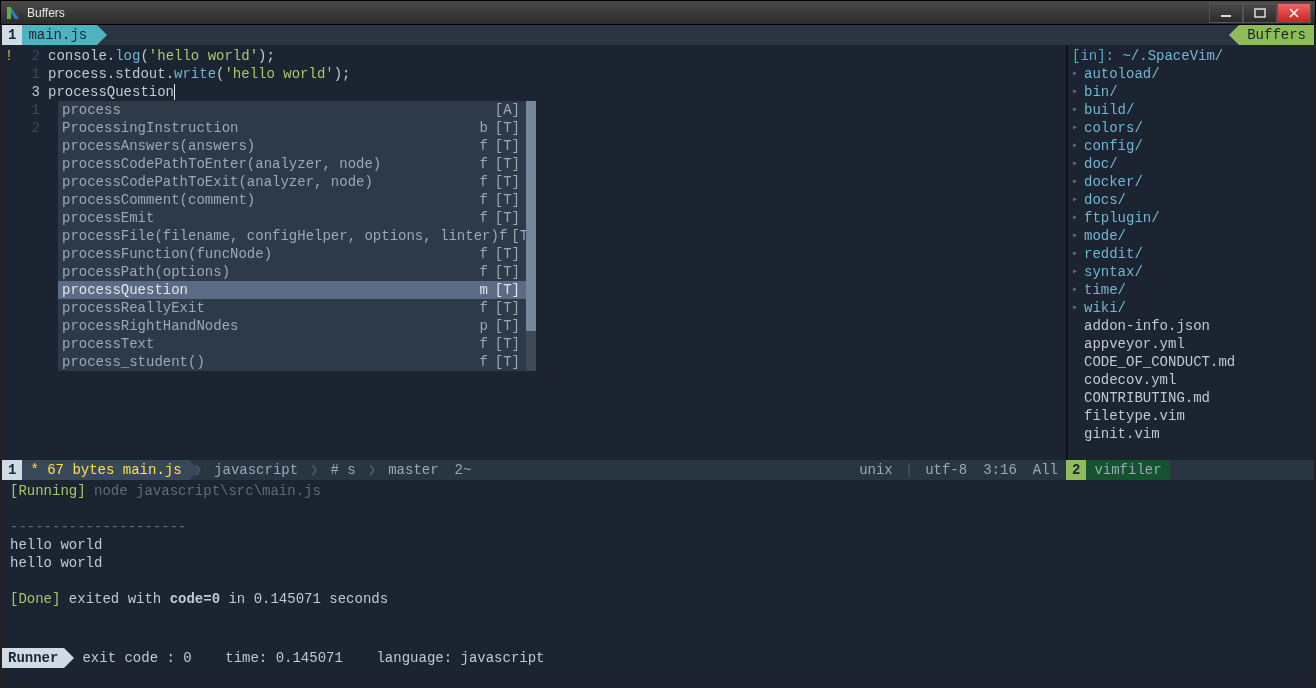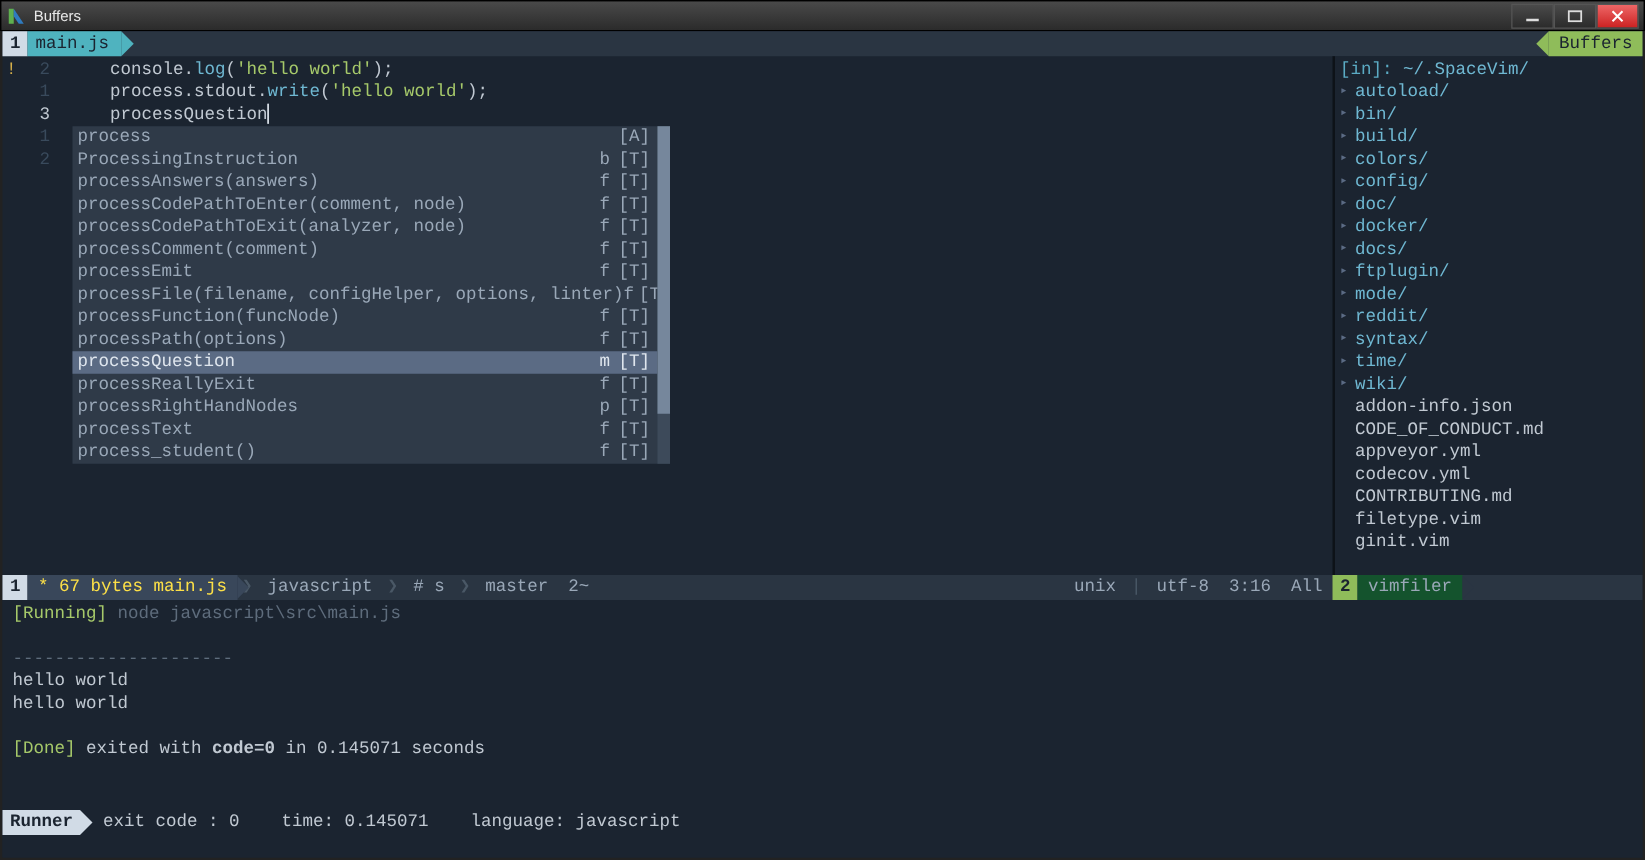--- a/index.html
+++ b/index.html
@@ -28,21 +28,21 @@
 .buffers-label::before { content: ''; position: absolute; left: -10px; top: 0; border-right: 10px solid #8fbc5a; border-top: 10px solid transparent; border-bottom: 10px solid transparent; }
 
 
 .mainrow { display: flex; flex: 1; min-height: 0; }
 .editor { flex: 1; display: flex; flex-direction: column; position: relative; }
 .gutter-lines { padding-top: 2px; }
 .codeline { display: flex; height: 18px; white-space: pre; }
 .signcol { width: 14px; text-align: center; color: #d6b04a; }
 .lnum { width: 32px; text-align: right; padding-right: 8px; color: #394a5c; }
 .lnum.current { color: #c1c9d2; }
-.codetext { flex: 1; margin-left: 40px; }
+.codetext { flex: 1; }
 .tk-obj { color: #c1c9d2; }
 .tk-dot { color: #c1c9d2; }
 .tk-method { color: #6fb8d2; }
 .tk-paren { color: #c1c9d2; }
 .tk-str { color: #a6c96a; }
 .tk-semi { color: #c1c9d2; }
 .cursor { display: inline-block; width: 1px; height: 16px; background: #dfe6ee; vertical-align: middle; border-right: 1px solid #dfe6ee; }
 
 
 .popup { position: absolute; left: 56px; top: 56px; background: #2f3a48; display: flex; }
@@ -148,21 +148,21 @@
           <div class="codeline"><span class="signcol"></span><span class="lnum current">3</span><span class="codetext"><span class="tk-obj">processQuestion</span><span class="cursor"></span></span></div>
           <div class="codeline"><span class="signcol"></span><span class="lnum">1</span><span class="codetext"></span></div>
           <div class="codeline"><span class="signcol"></span><span class="lnum">2</span><span class="codetext"></span></div>
         </div>
 
       <div class="popup">
         <div class="popup-body" id="popup-body">
             <div class="popup-row"><span class="lbl">process</span><span class="kind"></span><span class="src">[A]</span></div>
             <div class="popup-row"><span class="lbl">ProcessingInstruction</span><span class="kind">b</span><span class="src">[T]</span></div>
             <div class="popup-row"><span class="lbl">processAnswers(answers)</span><span class="kind">f</span><span class="src">[T]</span></div>
-            <div class="popup-row"><span class="lbl">processCodePathToEnter(comment, node)</span><span class="kind">f</span><span class="src">[T]</span></div>
+            <div class="popup-row"><span class="lbl">processCodePathToEnter(analyzer, node)</span><span class="kind">f</span><span class="src">[T]</span></div>
             <div class="popup-row"><span class="lbl">processCodePathToExit(analyzer, node)</span><span class="kind">f</span><span class="src">[T]</span></div>
             <div class="popup-row"><span class="lbl">processComment(comment)</span><span class="kind">f</span><span class="src">[T]</span></div>
             <div class="popup-row"><span class="lbl">processEmit</span><span class="kind">f</span><span class="src">[T]</span></div>
             <div class="popup-row"><span class="lbl">processFile(filename, configHelper, options, linter)</span><span class="kind">f</span><span class="src">[T]</span></div>
             <div class="popup-row"><span class="lbl">processFunction(funcNode)</span><span class="kind">f</span><span class="src">[T]</span></div>
             <div class="popup-row"><span class="lbl">processPath(options)</span><span class="kind">f</span><span class="src">[T]</span></div>
             <div class="popup-row sel"><span class="lbl">processQuestion</span><span class="kind">m</span><span class="src">[T]</span></div>
             <div class="popup-row"><span class="lbl">processReallyExit</span><span class="kind">f</span><span class="src">[T]</span></div>
             <div class="popup-row"><span class="lbl">processRightHandNodes</span><span class="kind">p</span><span class="src">[T]</span></div>
             <div class="popup-row"><span class="lbl">processText</span><span class="kind">f</span><span class="src">[T]</span></div>
@@ -232,25 +232,25 @@
           <div class="ft-item">
             <span class="tri">▸</span>
             <span>wiki/</span>
           </div>
           <div class="ft-item file">
             <span class="tri">▸</span>
             <span>addon-info.json</span>
           </div>
           <div class="ft-item file">
             <span class="tri">▸</span>
+            <span>appveyor.yml</span>
+          </div>
+          <div class="ft-item file">
+            <span class="tri">▸</span>
             <span>CODE_OF_CONDUCT.md</span>
-          </div>
-          <div class="ft-item file">
-            <span class="tri">▸</span>
-            <span>appveyor.yml</span>
           </div>
           <div class="ft-item file">
             <span class="tri">▸</span>
             <span>codecov.yml</span>
           </div>
           <div class="ft-item file">
             <span class="tri">▸</span>
             <span>CONTRIBUTING.md</span>
           </div>
           <div class="ft-item file">

